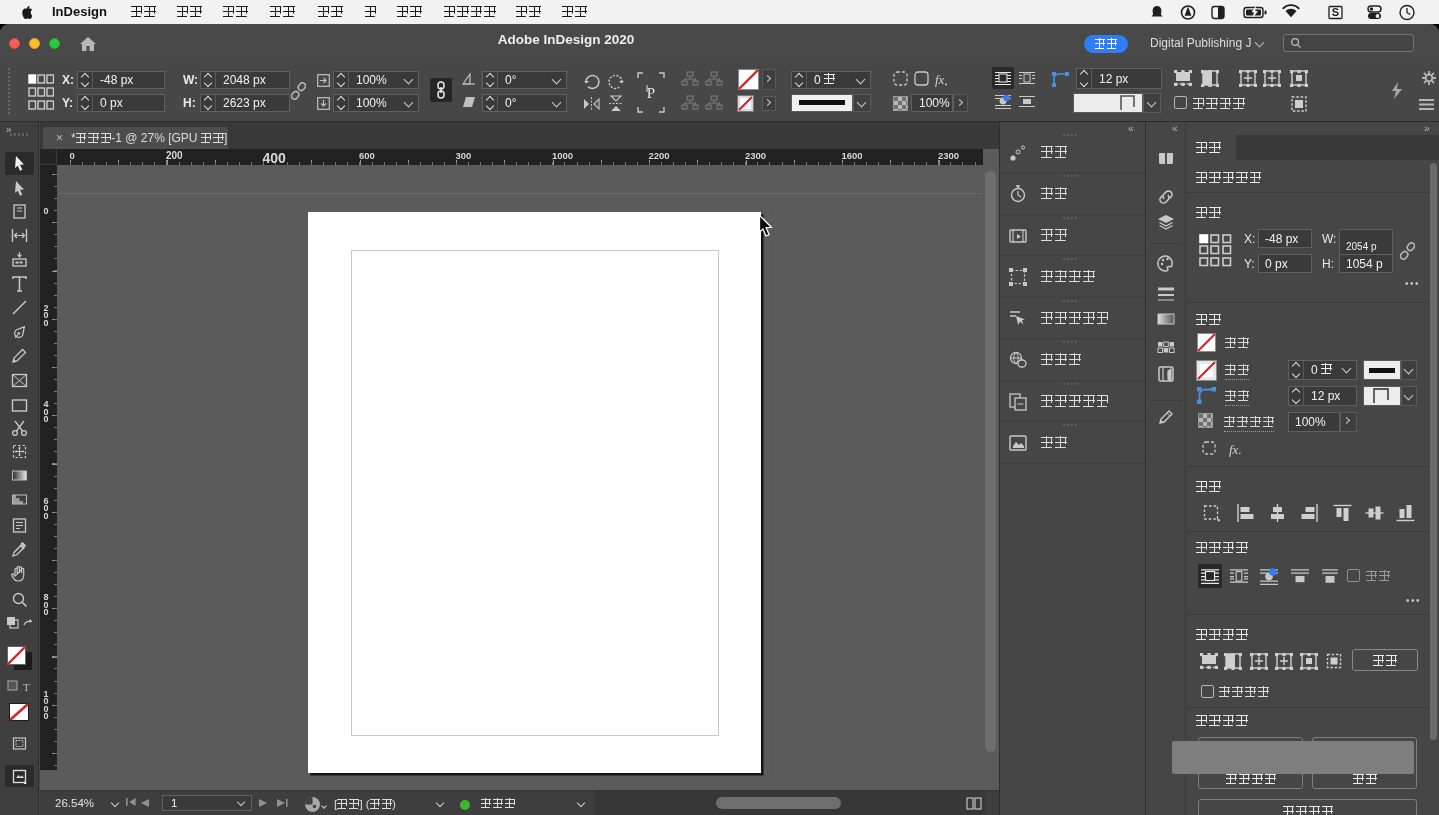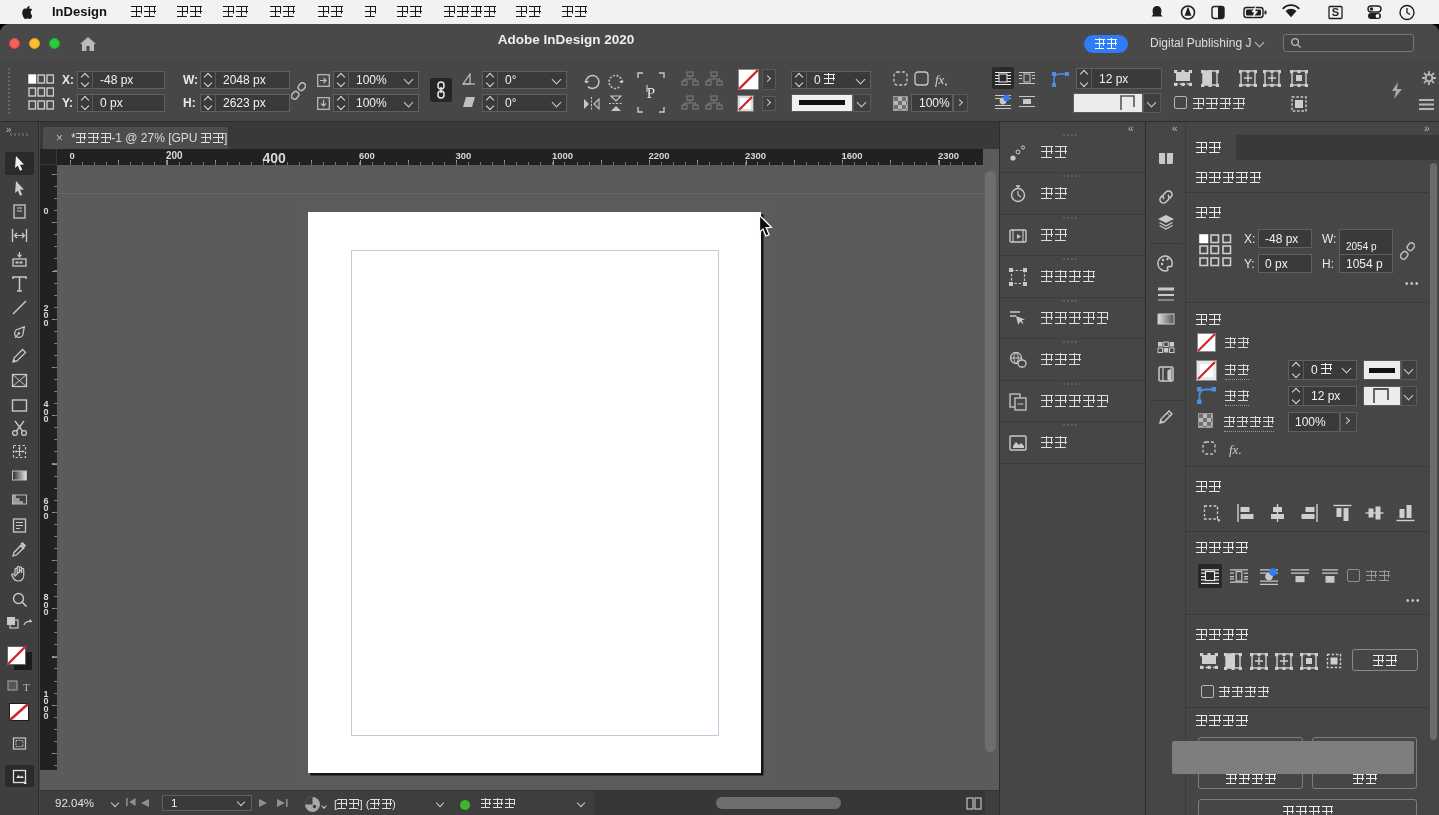--- a/index.html
+++ b/index.html
@@ -460,21 +460,21 @@
 <div class="ab" style="left:42px;top:690.5px;width:8px;color:#d8d8d8;font-size:9px;font-weight:bold;line-height:7.5px;text-align:center">1<br>0<br>0<br>0</div>
 <div class="ab" style="left:57px;top:193px;width:926px;height:1px;background:#676767"></div>
 <div class="ab" style="left:297px;top:205px;width:472px;height:574px;border:1px solid #6e555c"></div>
 <div class="ab" style="left:308px;top:212px;width:453px;height:561px;background:#fff;box-shadow:2.5px 2.5px 0 #141414"></div>
 <div class="ab" style="left:351px;top:250px;width:368px;height:486px;border:1px solid #cdc3da"></div>
 <svg class="ab" style="left:758px;top:214px" width="16" height="24" viewBox="0 0 16 24">
     <path d="M1.5 1.2l11.8 12.1-5.2.4 3 6.9-3.2 1.4-2.9-7L1.5 18z" fill="#0a0a0a" stroke="#fdfdfd" stroke-width="1.3"></path>
   </svg>
 <div class="ab" style="left:985px;top:171px;width:11px;height:581px;background:#6e6e6e;border-radius:6px"></div>
 <div class="ab" style="left:40px;top:790px;width:959px;height:25px;background:#3f3e3f;border-top:1px solid #343434"></div>
-<div class="ab" style="left:55px;top:797px;font-size:11.5px;color:#e2e2e2">92.04%</div>
+<div class="ab" style="left:55px;top:797px;font-size:11.5px;color:#e2e2e2">26.54%</div>
 <div class="chv" style="left:112px;top:800px;width:6px;height:6px"></div>
 <svg class="ab" style="left:126px;top:798px" width="34" height="10" viewBox="0 0 34 10">
     <g fill="#909090">
       <path d="M2 0v10h-2v-10z M12 0L4 5l8 5z" transform="scale(0.8)"></path>
       <path d="M30 0l-8 4 8 4z" transform="translate(-7,1)"></path>
     </g>
   </svg>
 <div class="fld" style="left:162px;top:794.5px;width:90px;height:16px;font-size:11.5px">
     <span style="padding-left:8px">1</span>
   </div>

